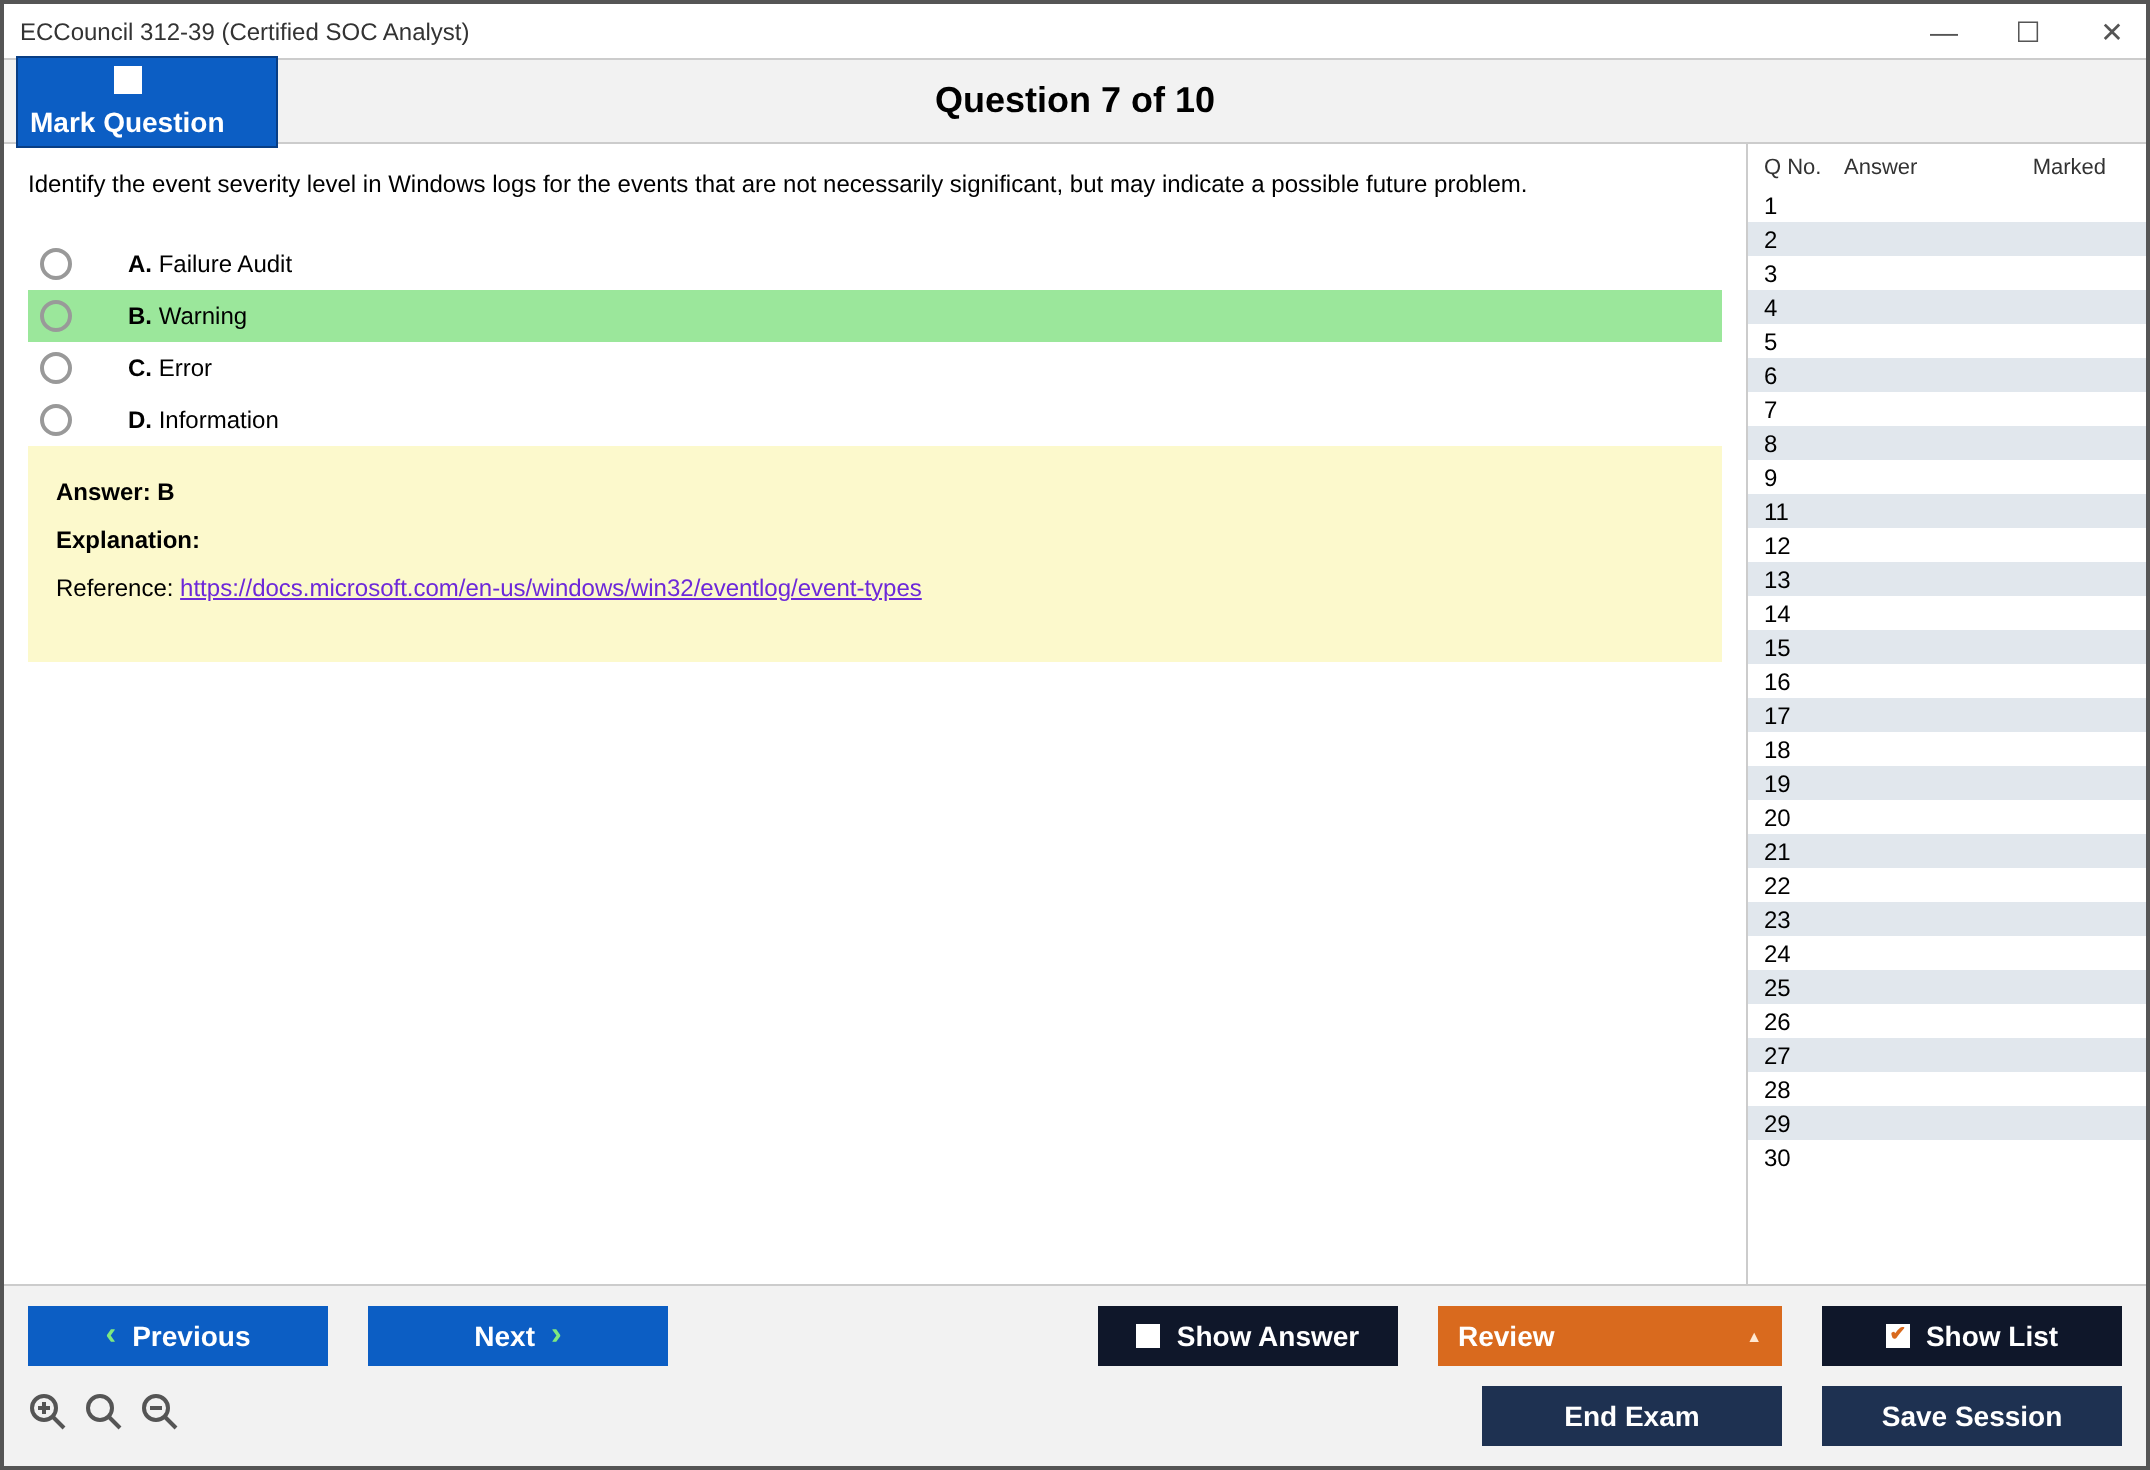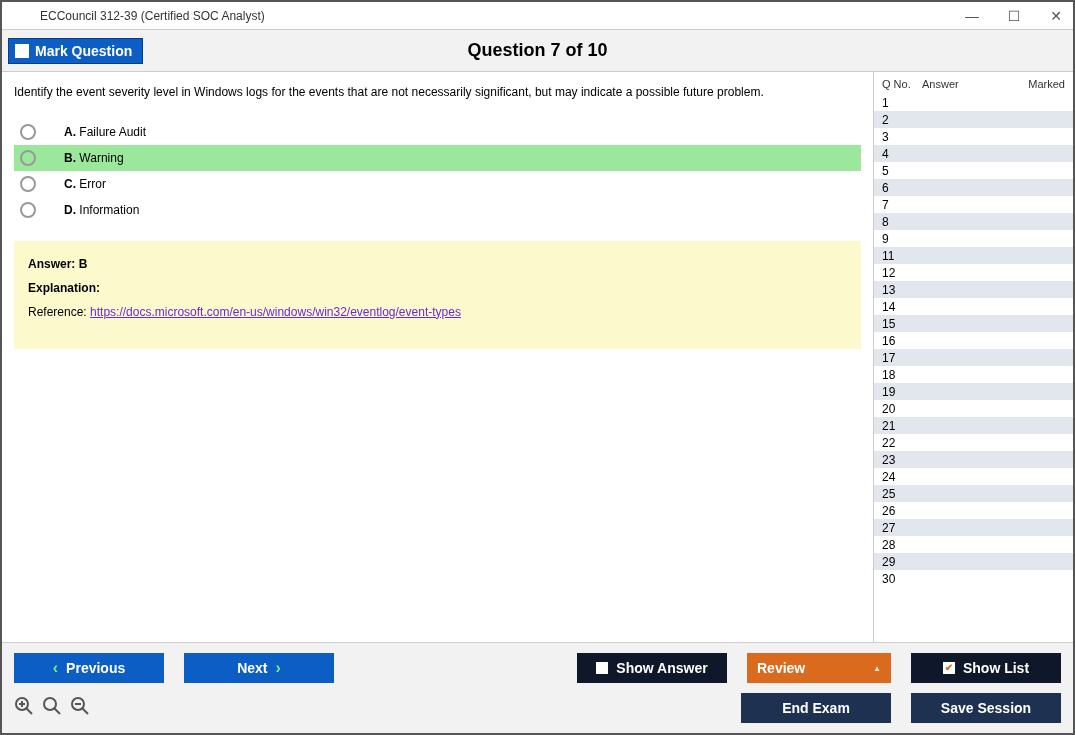--- a/index.html
+++ b/index.html
@@ -20,43 +20,44 @@
   .titlebar {
     height: 28px;
     background: #fff;
     display: flex;
     align-items: center;
     justify-content: space-between;
     padding: 0 6px 0 8px;
     font-size: 12px;
     border-bottom: 1px solid #ccc;
   }
-  .title-text { color: #333; margin-left: 30px; }
+  .title-text { color: #333; }
   .win-controls { display: flex; gap: 20px; align-items: center; color: #555; }
   .win-btn { width: 22px; height:22px; display:flex; align-items:center; justify-content:center; cursor: default; font-size:14px;}
   .headerbar {
     height: 42px;
     background: #f2f2f2;
     display: flex;
     align-items: center;
     position: relative;
     border-bottom: 1px solid #ccc;
     padding-left: 6px;
   }
   .mark-btn {
     background: #0c5ec4;
     color: #fff;
     font-weight: bold;
     font-size: 14px;
     border: 1px solid #083e85;
-    padding: 4px 10px 4px 6px;
+    padding: 4px 26px 4px 6px;
     display: flex;
     align-items: center;
     gap: 6px;
     cursor: pointer;
+    flex-direction: column;
   }
   .mark-btn .chk {
     width: 14px; height:14px; background:#fff; display:inline-block;
   }
   .question-counter {
     position: absolute;
     left: 50%;
     transform: translateX(-50%);
     font-size: 18px;
     font-weight: bold;
@@ -88,38 +89,37 @@
     cursor: pointer;
   }
   .opt-label { font-weight: bold; }
   .option.correct {
     background: #9be79b;
   }
   .radio {
     width: 16px; height:16px; border: 2px solid #999; border-radius: 50%; flex-shrink:0;
   }
   .answer-box {
-    margin-top: 18px;
     background: #fcf9cc;
     padding: 16px 14px 20px 14px;
   }
   .answer-box > div { margin-bottom: 10px; }
   .answer-box .a-head, .answer-box .e-head { font-weight:bold; }
   .answer-box a { color: #6d28d9; text-decoration: underline; }
 
   .listpanel {
     width: 200px;
     border-left: 1px solid #ccc;
     display: flex;
     flex-direction: column;
     font-size: 12px;
   }
   .list-head {
     display: flex;
-    padding: 6px 8px 4px 8px;
+    padding: 6px 20px 4px 8px;
     color: #333;
     font-size: 11px;
   }
   .list-head .c1 { width: 40px; }
   .list-head .c2 { flex:1; }
   .list-head .c3 { width: 50px; text-align:right; }
   .list-rows {
     flex:1;
     overflow-y: scroll;
   }
@@ -158,21 +158,21 @@
   .btn-orange { background:#0f172a; width: 150px; }
   .btn-navy { background:#1e3151; width: 150px; }
   .chev { font-size: 16px; font-weight:bold;}
   .chev.green { color: #7fe87f; }
   .spacer { flex:1; }
   .zoom-icons { display:flex; gap:8px; color:#555; }
   .zoom-icons span { font-size: 18px; }
   .chk-sm { width:12px; height:12px; background:#fff; display:inline-block;}
   .chk-sm.checked::after { content:"✔"; color:#d96a1e; font-size:10px; display:block; line-height:11px; text-align:center; font-weight:bold;}
   .review-drop {
-    width: 144px; background:#d96a1e; height:30px; display:flex; align-items:center; padding:0 10px; color:#fff; font-weight:bold; font-size:14px; cursor:pointer; position:relative;
+    width: 172px; background:#d96a1e; height:30px; display:flex; align-items:center; padding:0 10px; color:#fff; font-weight:bold; font-size:14px; cursor:pointer; position:relative;
   }
   .review-drop .tri { margin-left:auto; font-size:8px; color:#ffe8d2;}
 </style>
 </head>
 <body>
 
 <div class="window">
 
   <div class="titlebar">
     <span class="title-text">ECCouncil 312-39 (Certified SOC Analyst)</span>

